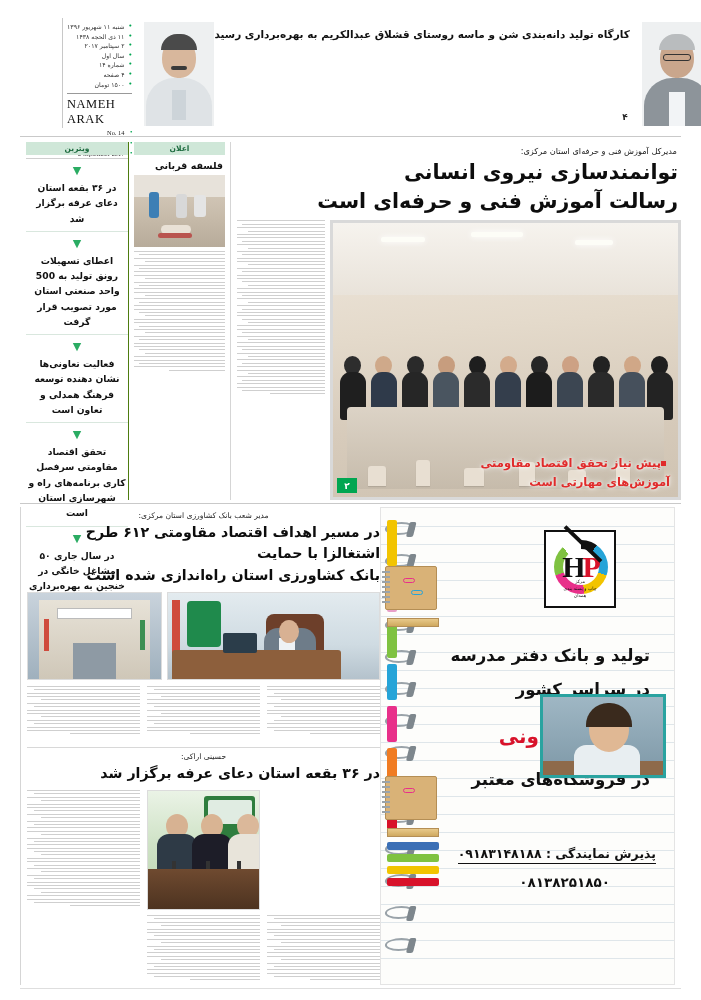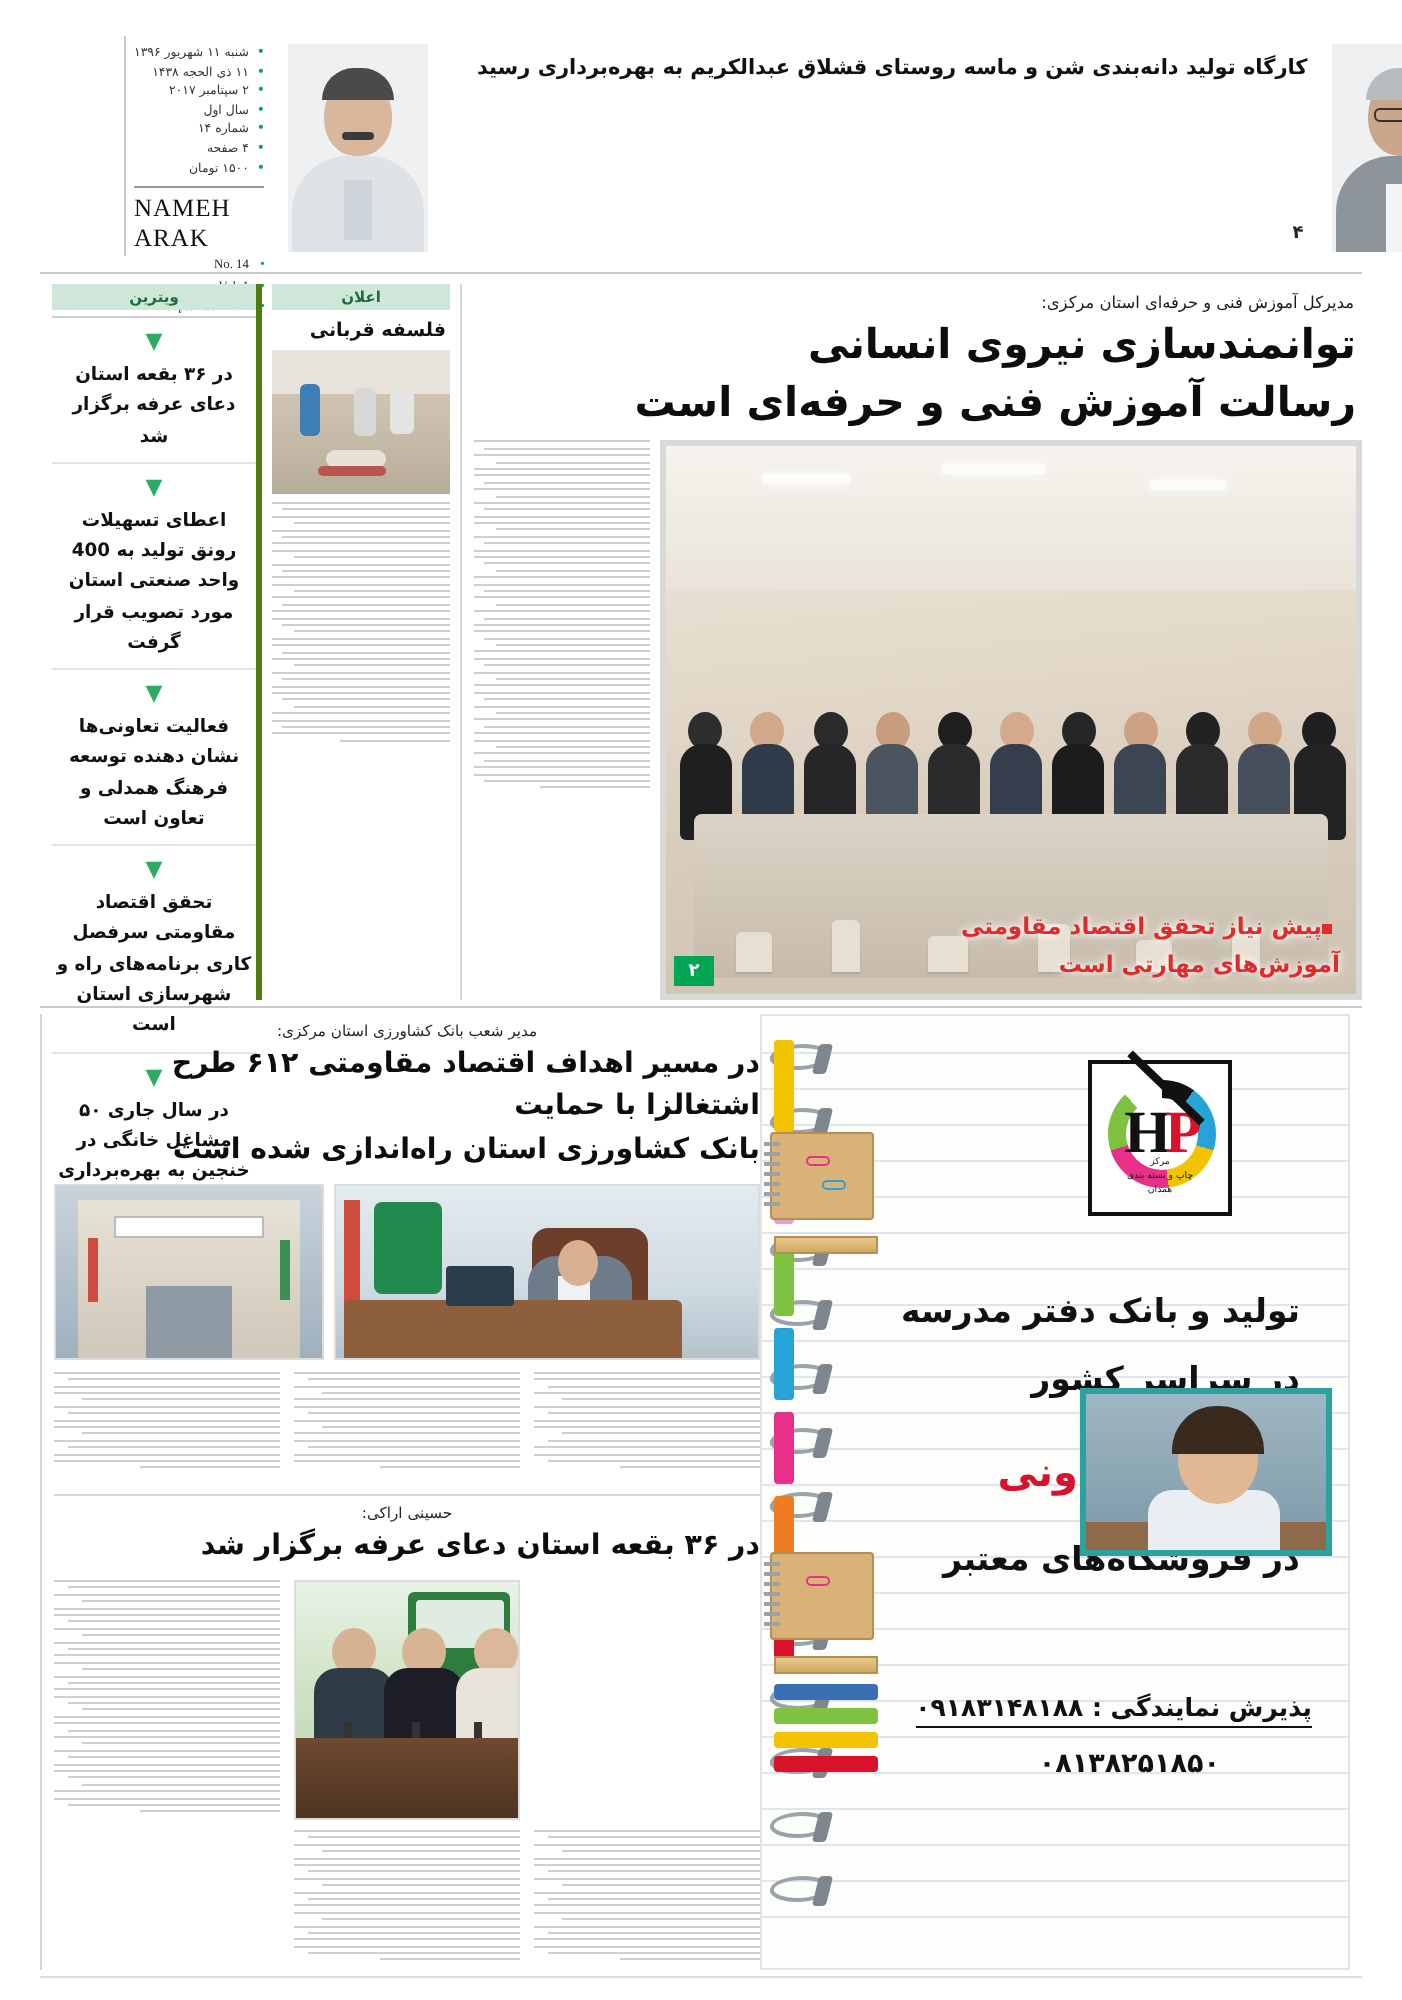--- a/index.html
+++ b/index.html
@@ -43,21 +43,21 @@
   .latin-list { list-style: none; direction: ltr; text-align: left; margin-top: 1px; }
   .latin-list li {
     font-family: "Liberation Serif", "DejaVu Serif", serif;
     font-size: 6.4px; color: #222; line-height: 1.65; position: relative; padding-left: 7px;
   }
   .latin-list li::before { content: "•"; position: absolute; left: 0; top: -1px; color: #00a651; }
 
   .teasers { flex: 1; display: flex; flex-direction: row-reverse; height: 108px; }
   .teaser { position: relative; height: 108px; display: flex; flex-direction: row-reverse; padding: 2px 6px 0 6px; }
   .teaser + .teaser { border-right: 1px dotted #9a9a9a; }
-  .teaser-txt { text-align: right; direction: rtl; padding-top: 6px; margin-left: 24px; }
+  .teaser-txt { text-align: right; direction: rtl; padding-top: 6px; }
   .teaser-txt p { font-size: 10.5px; font-weight: bold; color: #111; line-height: 1.62; white-space: nowrap; }
   .teaser-num { position: absolute; bottom: 4px; right: 8px; font-size: 9px; color: #222; font-weight: bold; }
   .teaser-photo { width: 70px; height: 104px; position: relative; overflow: hidden; align-self: flex-end; }
   .ph-person { position: absolute; inset: 0; background: #eef0f1; }
   .ph-person .head { position: absolute; width: 34px; height: 40px; border-radius: 50% 50% 46% 46%; left: 50%; transform: translateX(-50%); top: 16px; }
   .ph-person .body { position: absolute; width: 66px; height: 48px; left: 50%; transform: translateX(-50%); bottom: 0; border-radius: 28px 28px 0 0; }
   .p1 .head { background: #c9a68c; }
   .p1 .body { background: #8d949a; }
   .p1 .shirt { position: absolute; width: 16px; height: 34px; left: 50%; transform: translateX(-50%); bottom: 0; background: #f2f4f6; }
   .p2 .head { background: #d8b79c; }
@@ -75,21 +75,21 @@
   
   .rail { width: 108px; padding-left: 6px; }
   .rail-head { background: #cfe7d8; color: #1d6b3f; font-size: 7.5px; font-weight: bold; text-align: center; padding: 2px 0; letter-spacing: 1px; }
   .rail-rule { height: 1px; background: #cfcfcf; margin: 3px 0 0 0; }
   .rail-item { padding: 6px 2px 5px 2px; border-bottom: 1px solid #d9e7de; text-align: center; }
   .rail-item:last-child { border-bottom: none; }
   .tri { color: #2bac63; font-size: 11px; line-height: 1; margin-bottom: 4px; }
   .rail-item p { font-size: 9.2px; font-weight: bold; color: #111; line-height: 1.66; direction: rtl; }
 
   
-  .announce { width: 97px; padding-left: 5px; border-left: 3px solid #4d7c0f; }
+  .announce { width: 97px; padding-left: 5px; border-left: 1px solid #4d7c0f; }
   .ann-title { font-size: 9.5px; font-weight: bold; color: #111; text-align: right; padding: 5px 2px 4px 0; }
   .ann-photo { width: 100%; height: 72px; position: relative; overflow: hidden; background: #c9bfae; }
   .ann-photo .floor { position: absolute; inset: 0; background: linear-gradient(#d9cfc0 0%, #c8bcab 55%, #b7ab9a 100%); }
   .ann-photo .wall { position: absolute; left: 0; right: 0; top: 0; height: 30%; background: #e7e2da; }
   .ann-photo .f1 { position: absolute; width: 10px; height: 26px; background: #3d7fb5; left: 16%; top: 24%; border-radius: 3px; }
   .ann-photo .f2 { position: absolute; width: 11px; height: 24px; background: #d8d8d8; left: 46%; top: 26%; border-radius: 3px; }
   .ann-photo .f3 { position: absolute; width: 12px; height: 22px; background: #e4e4e4; left: 66%; top: 28%; border-radius: 3px; }
   .ann-photo .sheep { position: absolute; width: 30px; height: 9px; background: #e9e1d6; left: 30%; bottom: 18%; border-radius: 6px; }
   .ann-photo .red { position: absolute; width: 34px; height: 5px; background: #b9544f; left: 26%; bottom: 12%; border-radius: 3px; }
   .ann-body { margin-top: 4px; }
@@ -268,21 +268,21 @@
 
     <div class="rail">
       <div class="rail-head">ویترین</div>
       <div class="rail-rule"></div>
       <div class="rail-item">
         <div class="tri">▼</div>
         <p>در ۳۶ بقعه استان دعای عرفه برگزار شد</p>
       </div>
       <div class="rail-item">
         <div class="tri">▼</div>
-        <p>اعطای تسهیلات رونق تولید به 400 واحد صنعتی استان مورد تصویب قرار گرفت</p>
+        <p>اعطای تسهیلات رونق تولید به 500 واحد صنعتی استان مورد تصویب قرار گرفت</p>
       </div>
       <div class="rail-item">
         <div class="tri">▼</div>
         <p>فعالیت تعاونی‌ها نشان دهنده توسعه فرهنگ همدلی و تعاون است</p>
       </div>
       <div class="rail-item">
         <div class="tri">▼</div>
         <p>تحقق اقتصاد مقاومتی سرفصل کاری برنامه‌های راه و شهرسازی استان است</p>
       </div>
       <div class="rail-item">

